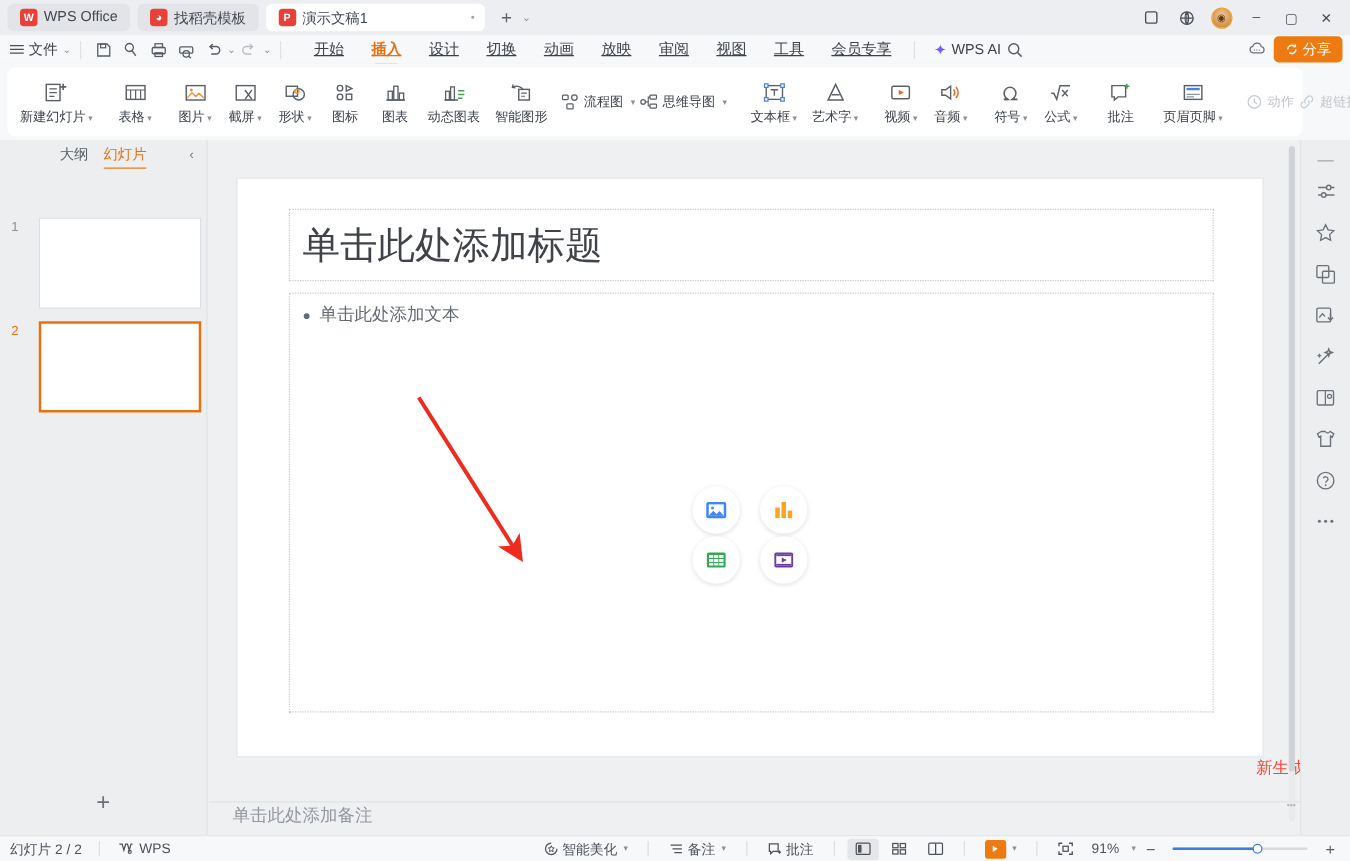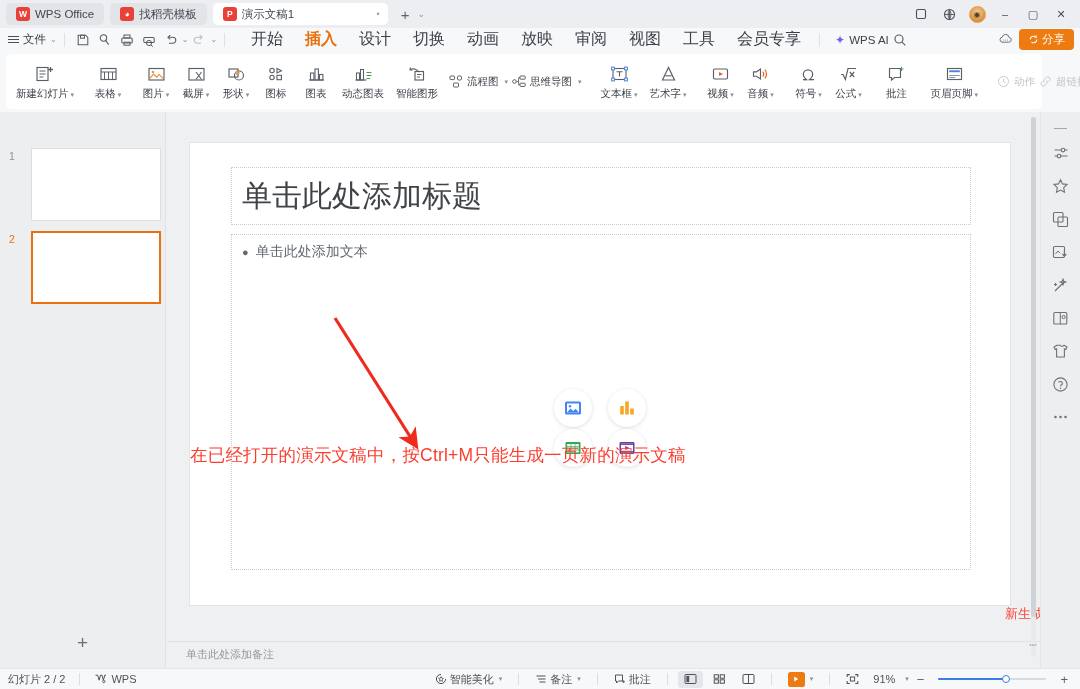--- a/index.html
+++ b/index.html
@@ -59,21 +59,21 @@
   }
   .mb-file { display: flex; align-items: center; gap: 4px; margin-left: 8px; }
   .hamb { display:inline-block; width:11px; }
   .hamb i { display:block; height:1.3px; background:#4a4f58; margin:2px 0; }
   .mb-caret { font-size: 8px; color: #8b9099; }
   .mb-sep { width: 1px; height: 14px; background: #dfe1e5; margin: 0 7px; }
   .qicon { width: 22px; height: 18px; display:flex;align-items:center;justify-content:center; color:#575c65; }
   .qicon.dim { color:#b9bcc2; }
   .mb-items { display: flex; align-items: center; margin-left: 8px; }
   .mb-item {
-    padding: 2px 11px; font-size: 16px; color: #3d424a; position: relative;
+    padding: 2px 11px; font-size: 12px; color: #3d424a; position: relative; text-decoration: underline;
   }
   .mb-item.active { color: #e8700f; font-weight: 600; }
   .mb-item.active::after {
     content:''; position:absolute; left:50%; transform:translateX(-50%);
     bottom:-3px; width:20px; height:2px; background:#ee7b12; border-radius:1px;
   }
   .mb-ai { display:flex; align-items:center; gap:4px; font-size:11.5px; color:#3d424a; margin-left:8px; }
   .ai-mark { color:#7b5cf0; font-size:12px; }
   .mb-right { position:absolute; right: 6px; display:flex; align-items:center; gap:6px; }
   .share-btn {
@@ -161,21 +161,21 @@
     position:absolute; left:50%; top:154px; transform:translateX(-50%);
     display:grid; grid-template-columns:40px 40px; gap:2px 14px;
   }
   .phi {
     width:38px; height:38px; border-radius:50%; background:#fff;
     box-shadow:0 1px 4px rgba(0,0,0,0.13);
     display:flex; align-items:center; justify-content:center;
   }
 
   .note-label {
-    position:absolute; left:19px; bottom:6px; font-size:11px; color:#9297a0;font-family:Liberation Serif, serif;
+    position:absolute; left:19px; bottom:6px; font-size:14px; color:#9297a0;font-family:Liberation Serif, serif;
   }
   .note-divider { position:absolute; left:0; right:0; bottom:26px; height:1px; background:#dfe1e4; }
 
   
   .anno-text1 {
     position:absolute; left:23px; top:331px; font-size:17.5px; color:#fc3d2e;
     white-space:nowrap; letter-spacing:0.2px;
   }
   .anno-text2 {
     position:absolute; left:838px; top:493px; font-size:13px; color:#fb4335;
@@ -656,20 +656,25 @@
 
         </div>
       </div>
 
     </div>
   </div>
 
   <div class="workspace">
 
     <div class="slidepanel">
+      <div class="sp-head">
+        <span class="sp-tab">大纲</span>
+        <span class="sp-tab active">幻灯片</span>
+        <span class="sp-collapse">‹</span>
+      </div>
 
       <div class="thumbwrap" style="height:0">
         <span class="thumb-num" style="top:32px">1</span>
         <div class="thumb" style="top:30px"></div>
 
         <span class="thumb-num sel" style="top:115px">2</span>
         <div class="thumb sel" style="top:113px"></div>
       </div>
 
       <div class="sp-add">+</div>
@@ -736,21 +741,20 @@
       <div class="anno-arrow">
         <svg width="110" height="145" viewBox="0 0 110 145">
           <defs>
             <marker id="ah" markerWidth="7" markerHeight="7" refX="2.3" refY="3.2" orient="auto">
               <path d="M0,0 L6.6,3.2 L0,6.4 L1.7,3.2 z" fill="#ee2b1c"></path>
             </marker>
           </defs>
           <path d="M8,8 L84,128" stroke="#ee2b1c" stroke-width="3.2" fill="none" marker-end="url(#ah)"></path>
         </svg>
       </div>
-      <div class="anno-text1">在已经打开的演示文稿中，按Ctrl+M只能生成一页新的演示文稿</div>
       <div class="anno-text2">新生成的页面</div>
 
       <div class="vscroll">
         <div class="vthumb"></div>
       </div>
       <div class="grip">•••</div>
     </div>
 
     <div class="rail">
       <span class="rail-dash">—</span>

